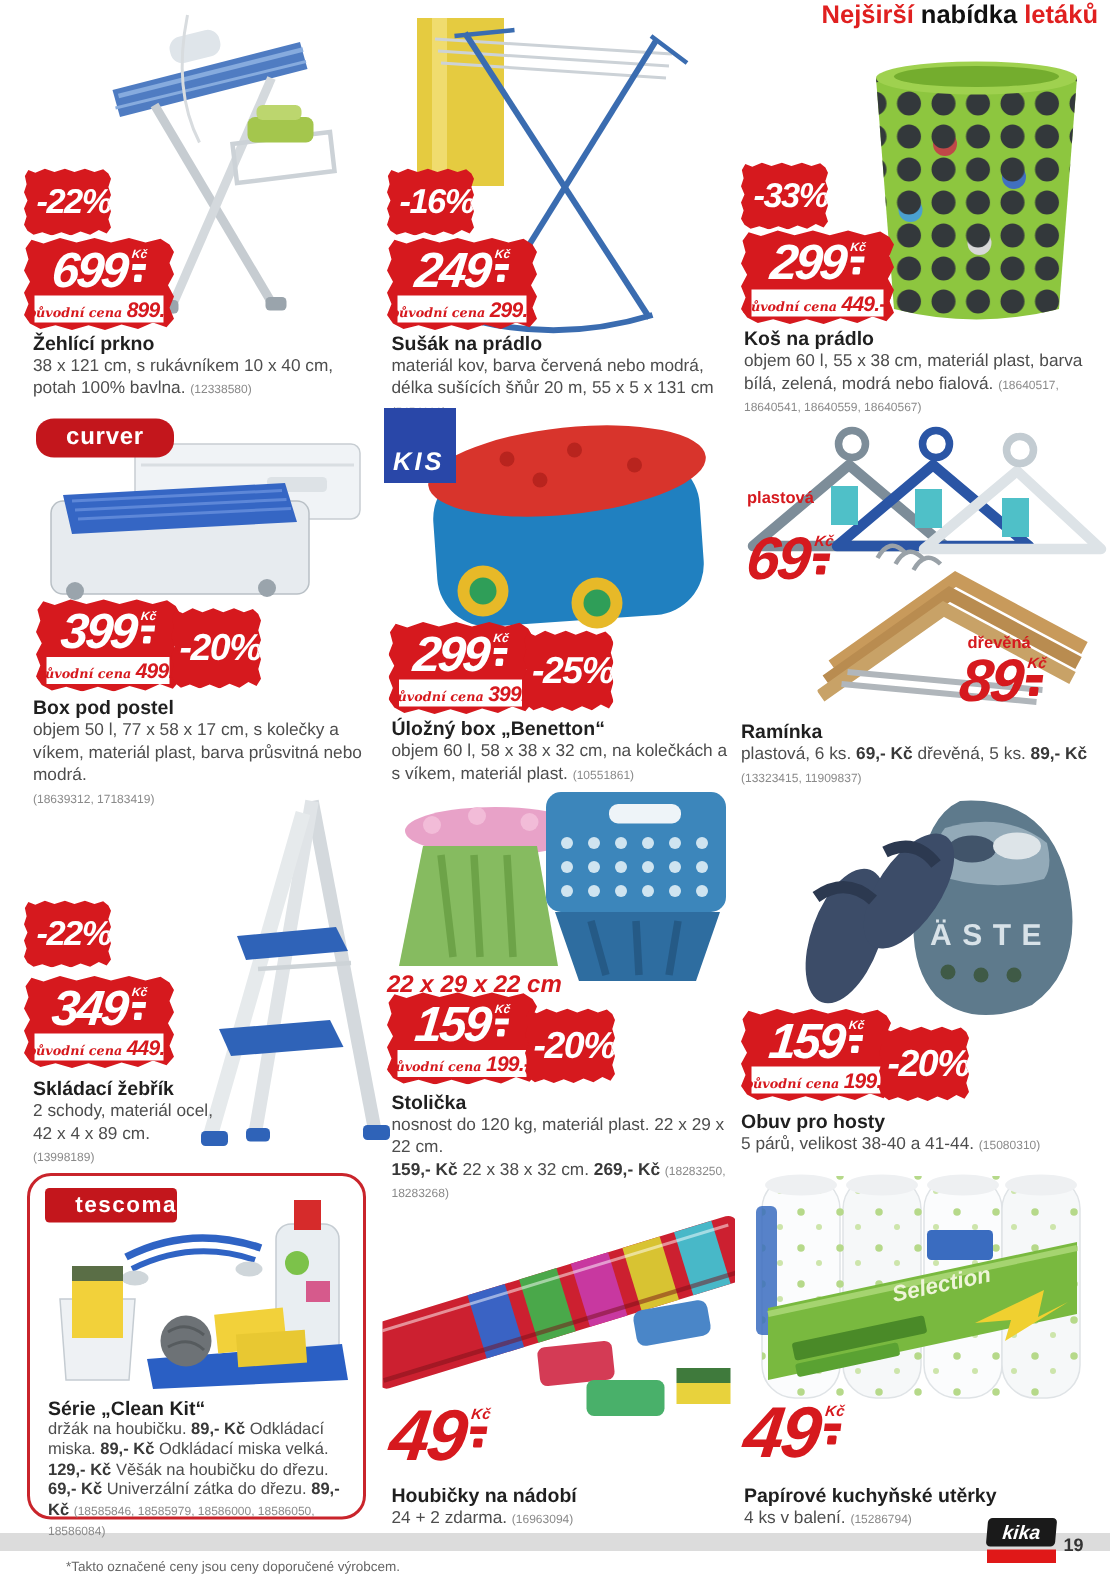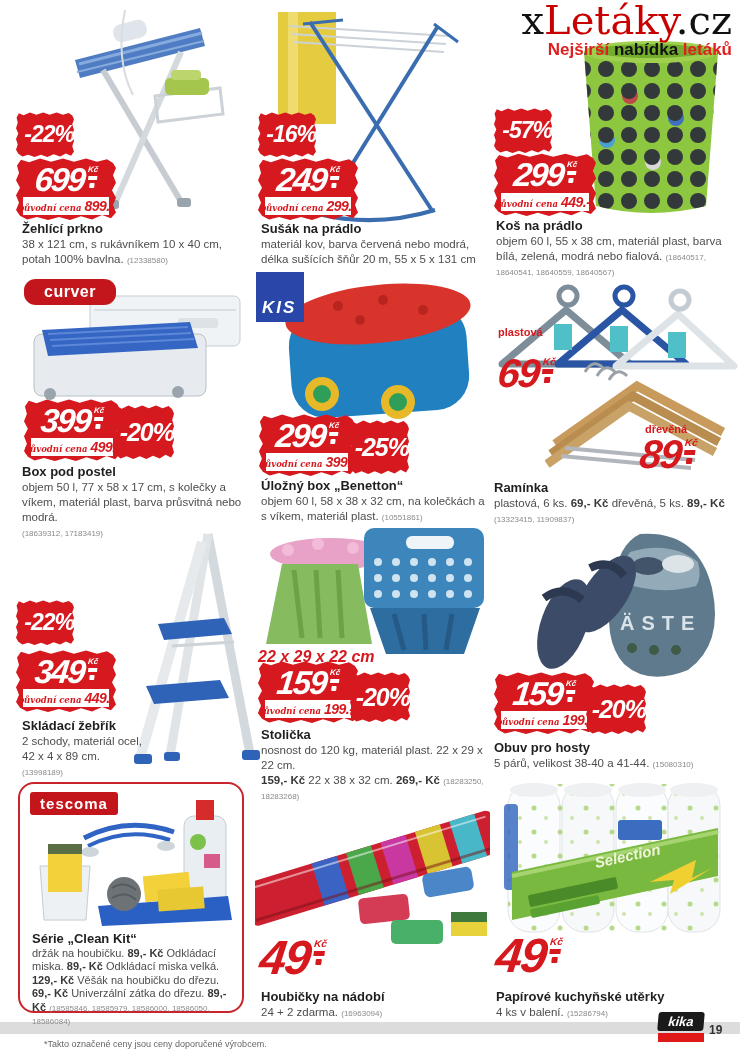--- a/index.html
+++ b/index.html
@@ -48,40 +48,39 @@
 
   
   .pname{position:absolute;font-size:13px;font-weight:bold;color:#1f1f1f;z-index:15;}
   .pdesc{position:absolute;font-size:11.5px;color:#4d4d4d;line-height:1.3;z-index:15;}
   .pdesc .bd{font-weight:bold;color:#383838;}
   .sku{font-size:8px;color:#8a8a8a;letter-spacing:0;}
 
   
   .curver-logo{position:absolute;background:#c3161c;border-radius:12px/11px;color:#fff;display:flex;align-items:center;justify-content:center;font-weight:bold;font-size:16px;letter-spacing:0.5px;z-index:20;}
   .kis-logo{position:absolute;background:#2947a8;color:#fff;display:flex;align-items:flex-end;padding:4px 6px;font-weight:bold;font-size:17px;letter-spacing:2px;font-style:italic;z-index:20;}
-  .tescoma-logo{position:absolute;background:#c3161c;color:#fff;display:flex;align-items:center;justify-content:center;font-weight:bold;font-size:15px;letter-spacing:1px;border-radius:3px;z-index:20;}
+  .tescoma-logo{position:absolute;background:#c3161c;color:#fff;display:flex;align-items:center;justify-content:flex-end;font-weight:bold;font-size:15px;letter-spacing:1px;border-radius:3px;z-index:20;}
   .tescoma-box{position:absolute;border:2px solid #c9242b;border-radius:16px;z-index:5;}
 
   .pimg{position:absolute;z-index:10;}
 
   
   .foot-band{position:absolute;left:0;top:1022px;width:740px;height:12px;background:#dcdcdc;}
   .foot-note{position:absolute;left:44px;top:1039px;font-size:9px;color:#666;}
   .kika{position:absolute;left:658px;top:1012px;z-index:20;}
   .kika .plate{width:46px;height:19px;background:#1a1a1a;border-radius:3px;display:flex;align-items:center;justify-content:center;color:#fff;font-weight:bold;font-style:italic;font-size:13px;transform:skewX(-5deg);}
   .kika .bar{width:46px;height:9px;background:#e01818;margin-top:2px;}
   .pageno{position:absolute;left:709px;top:1023px;font-size:12px;font-weight:bold;color:#333;}
 </style>
 </head>
 <body>
 
 <div id="page">
 
   <div class="sitelogo">
-    <div class="l1"><span>x</span><span class="red">Letáky</span><span>.cz</span></div>
     <div class="l2"><span class="red">Nejširší</span><span> nabídka </span><span class="red">letáků</span></div>
   </div>
 
   <svg class="pimg" style="left:55px;top:0;width:185px;height:218px" viewBox="0 0 185 218">
     <path d="M20 60 L145 28 L150 46 L25 78 Z" fill="#4f7cc2"></path>
     <path d="M24 64 L147 33" stroke="#86abde" stroke-width="3" fill="none"></path>
     <path d="M22 72 L149 41" stroke="#86abde" stroke-width="2" fill="none"></path>
     <rect x="58" y="22" width="34" height="18" rx="8" fill="#dfe5ea" transform="rotate(-14 75 31)"></rect>
     <path d="M48 70 L128 205" stroke="#c6ccd1" stroke-width="6" fill="none"></path>
     <path d="M126 52 L58 208" stroke="#d4d9dd" stroke-width="6" fill="none"></path>
@@ -150,21 +149,21 @@
     <path d="M12 16 L146 16 L134 170 Q79 184 24 170 Z" fill="#8dc63f"></path>
     <circle cx="58" cy="60" r="8" fill="#c04848"></circle>
       <circle cx="104" cy="82" r="8" fill="#4070c0"></circle>
     <circle cx="81" cy="126" r="8" fill="#d8d8d8"></circle>
       <circle cx="35" cy="104" r="8" fill="#4aa0d0"></circle>
     <path d="M12 16 L146 16 L134 170 Q79 184 24 170 Z" fill="url(#holes)"></path>
     <ellipse cx="79" cy="16" rx="67" ry="11" fill="#9fd14f"></ellipse>
     <ellipse cx="79" cy="15" rx="55" ry="7" fill="#74ad2e"></ellipse>
   </svg>
   <div class="sticker disc disc-sm" style="left:494px;top:108px;width:58px;height:45px">
-      <span>-57%</span>
+      <span>-33%</span>
     </div>
   <div class="sticker pricebox" style="left:494px;top:153px;width:102px;height:63px">
     <div class="price-row">
         <span class="pnum">299</span>
       <span class="kcol">
           <span class="kc">Kč</span>
           <span class="kbar"></span>
           <span class="kdot"></span>
         </span>
       </div>

